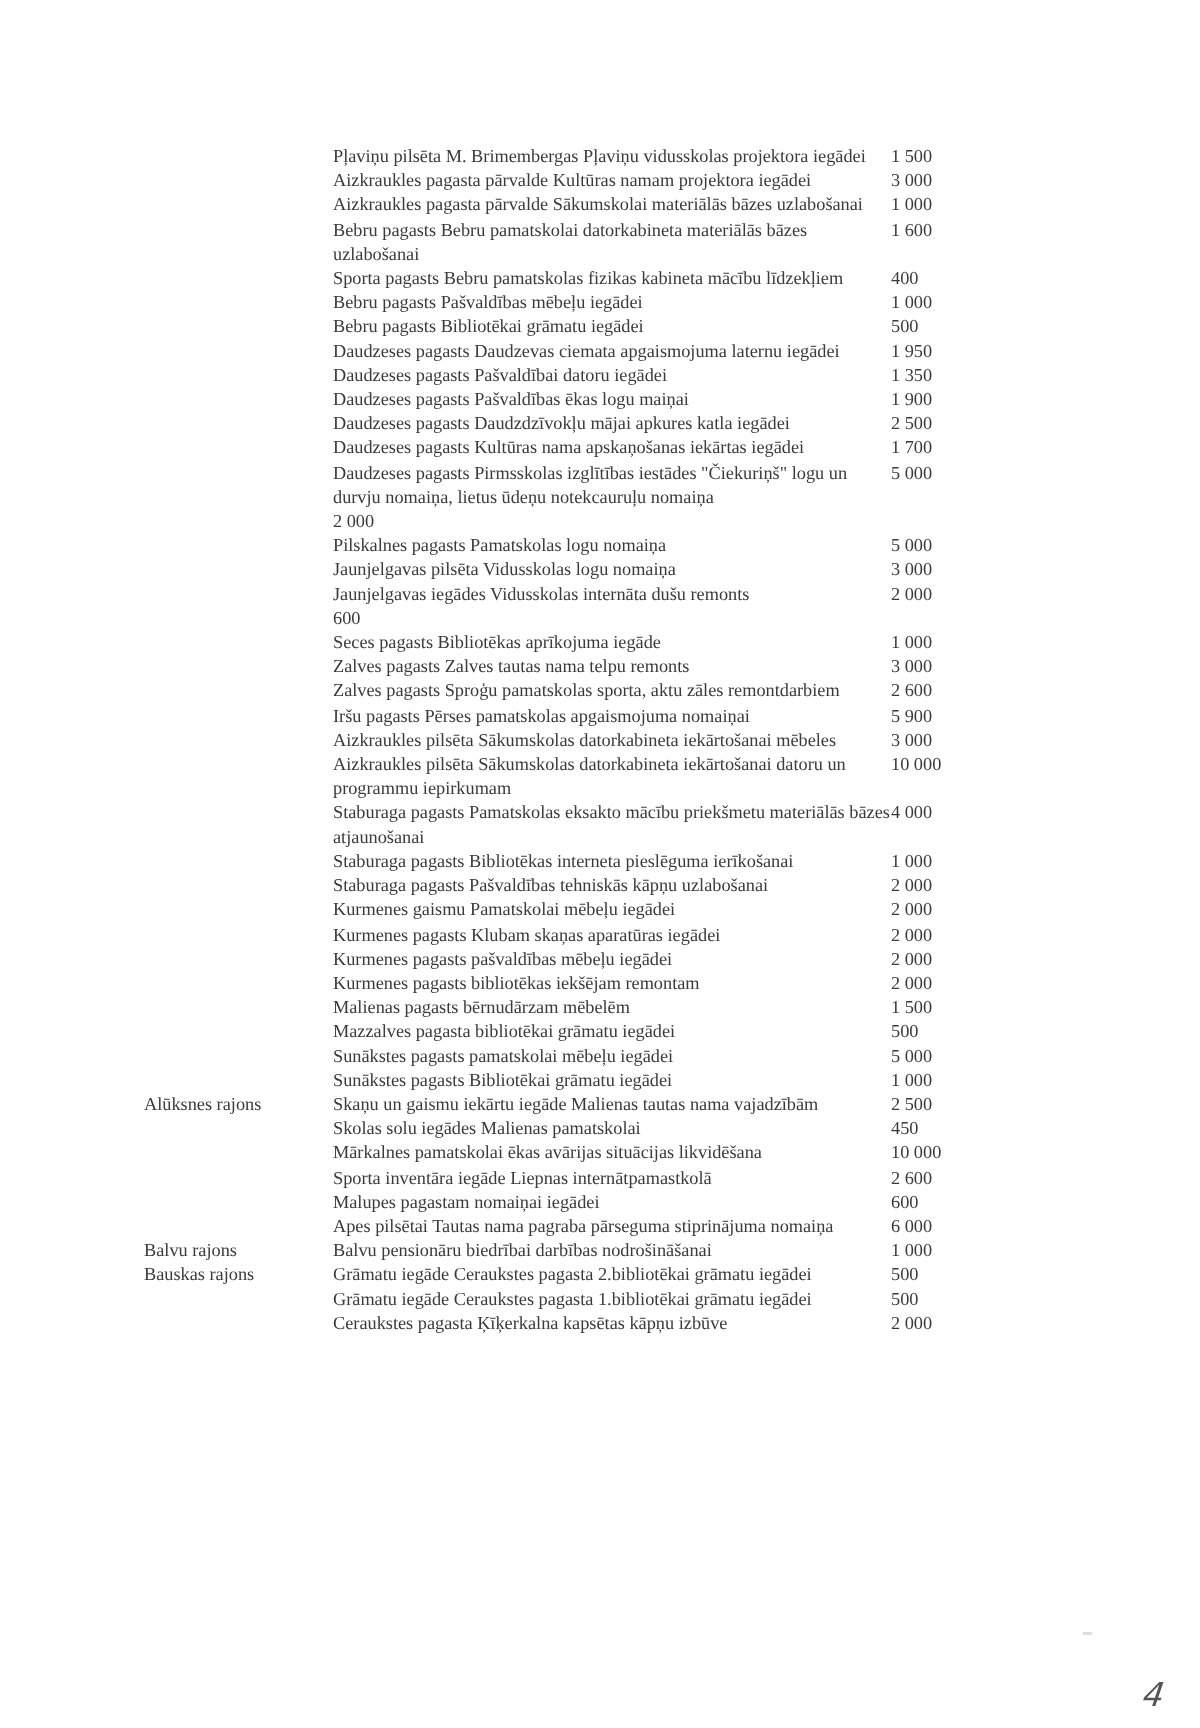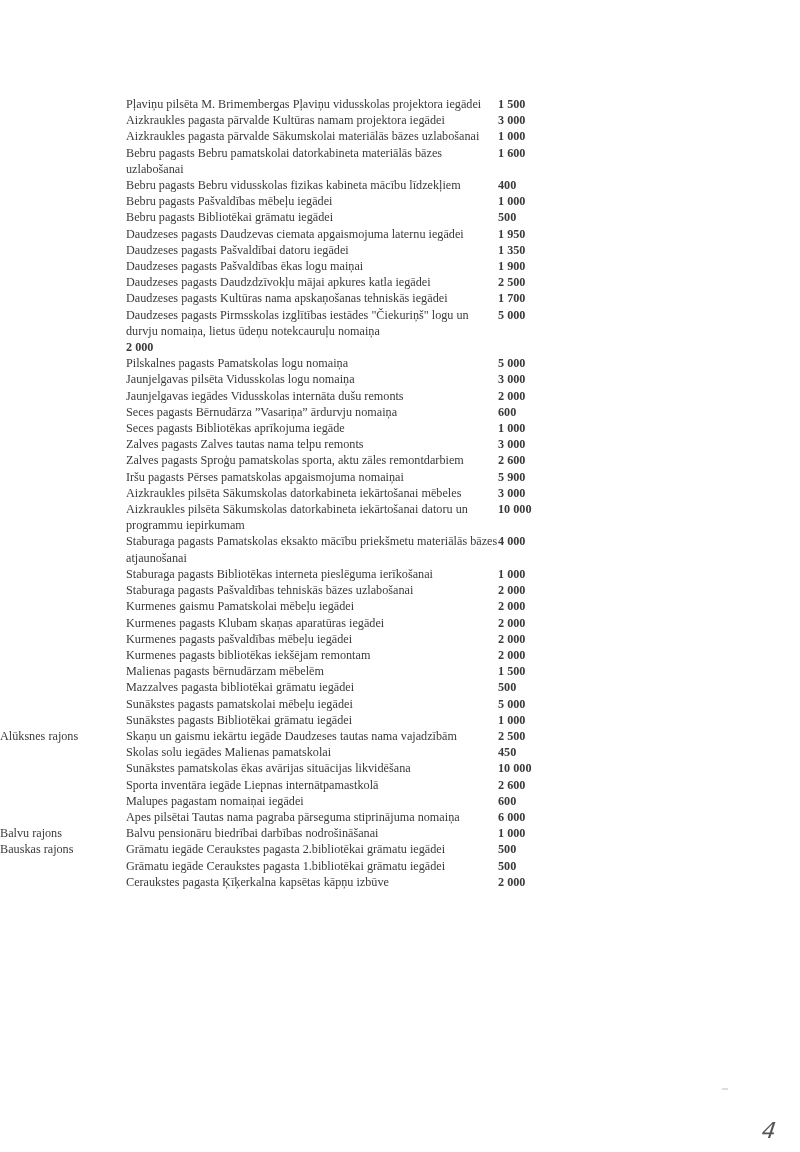--- a/index.html
+++ b/index.html
@@ -1,22 +1,22 @@
 <!DOCTYPE html>
 <html><head>
 <meta charset="utf-8">
 <style>
   html, body { margin: 0; padding: 0; background: #ffffff; }
   body { width: 800px; height: 1152px; position: relative; overflow: hidden;
          font-family: "Liberation Serif", "DejaVu Serif", serif; color: #3a3a3a; }
   .page { position: absolute; left: 0; top: 96px; width: 800px; }
   .row { display: flex; font-size: 12.2px; line-height: 16.2px; }
-  .region { width: 126px; box-sizing: content-box; flex: none; }
+  .region { width: 126px; padding-left: 96px; box-sizing: content-box; flex: none; }
   .desc { width: 372px; flex: none; }
-  .amount { width: 80px; padding-left: 0px; flex: none; font-weight: bold; }
+  .amount { width: 80px; padding-left: 0px; flex: none; }
   .pagenum { position: absolute; left: 762px; top: 1118px; font-family: "DejaVu Sans", sans-serif;
              font-size: 22px; color: #555; transform: skew(-8deg); font-style: italic; }
   .speck { position: absolute; left: 722px; top: 1088px; width: 6px; height: 2px; background: #ddd; }
 </style>
 </head>
 <body>
 
 <div class="page" id="table">
     <div class="row">
       <div class="region"></div>
@@ -33,21 +33,21 @@
       <div class="desc">Aizkraukles pagasta pārvalde Sākumskolai materiālās bāzes uzlabošanai</div>
       <div class="amount">1 000</div>
     </div>
     <div class="row">
       <div class="region"></div>
       <div class="desc">Bebru pagasts Bebru pamatskolai datorkabineta materiālās bāzes uzlabošanai</div>
       <div class="amount">1 600</div>
     </div>
     <div class="row">
       <div class="region"></div>
-      <div class="desc">Bebru pagasts Bebru vidusskolas fizikas kabineta mācību līdzekļiem</div>
+      <div class="desc">Sporta pagasts Bebru pamatskolas fizikas kabineta mācību līdzekļiem</div>
       <div class="amount">400</div>
     </div>
     <div class="row">
       <div class="region"></div>
       <div class="desc">Bebru pagasts Pašvaldības mēbeļu iegādei</div>
       <div class="amount">1 000</div>
     </div>
     <div class="row">
       <div class="region"></div>
       <div class="desc">Bebru pagasts Bibliotēkai grāmatu iegādei</div>
@@ -68,21 +68,21 @@
       <div class="desc">Daudzeses pagasts Pašvaldības ēkas logu maiņai</div>
       <div class="amount">1 900</div>
     </div>
     <div class="row">
       <div class="region"></div>
       <div class="desc">Daudzeses pagasts Daudzdzīvokļu mājai apkures katla iegādei</div>
       <div class="amount">2 500</div>
     </div>
     <div class="row">
       <div class="region"></div>
-      <div class="desc">Daudzeses pagasts Kultūras nama apskaņošanas tehniskās iegādei</div>
+      <div class="desc">Daudzeses pagasts Kultūras nama apskaņošanas iekārtas iegādei</div>
       <div class="amount">1 700</div>
     </div>
     <div class="row">
       <div class="region"></div>
       <div class="desc">Daudzeses pagasts Pirmsskolas izglītības iestādes "Čiekuriņš" logu un durvju nomaiņa, lietus ūdeņu notekcauruļu nomaiņa</div>
       <div class="amount">5 000</div>
     </div>
     <div class="row">
       <div class="region"></div>
       <div class="amount">2 000</div>
@@ -97,21 +97,20 @@
       <div class="desc">Jaunjelgavas pilsēta Vidusskolas logu nomaiņa</div>
       <div class="amount">3 000</div>
     </div>
     <div class="row">
       <div class="region"></div>
       <div class="desc">Jaunjelgavas iegādes Vidusskolas internāta dušu remonts</div>
       <div class="amount">2 000</div>
     </div>
     <div class="row">
       <div class="region"></div>
-      <div class="desc">Seces pagasts Bērnudārza ”Vasariņa” ārdurvju nomaiņa</div>
       <div class="amount">600</div>
     </div>
     <div class="row">
       <div class="region"></div>
       <div class="desc">Seces pagasts Bibliotēkas aprīkojuma iegāde</div>
       <div class="amount">1 000</div>
     </div>
     <div class="row">
       <div class="region"></div>
       <div class="desc">Zalves pagasts Zalves tautas nama telpu remonts</div>
@@ -142,21 +141,21 @@
       <div class="desc">Staburaga pagasts Pamatskolas eksakto mācību priekšmetu materiālās bāzes atjaunošanai</div>
       <div class="amount">4 000</div>
     </div>
     <div class="row">
       <div class="region"></div>
       <div class="desc">Staburaga pagasts Bibliotēkas interneta pieslēguma ierīkošanai</div>
       <div class="amount">1 000</div>
     </div>
     <div class="row">
       <div class="region"></div>
-      <div class="desc">Staburaga pagasts Pašvaldības tehniskās bāzes uzlabošanai</div>
+      <div class="desc">Staburaga pagasts Pašvaldības tehniskās kāpņu uzlabošanai</div>
       <div class="amount">2 000</div>
     </div>
     <div class="row">
       <div class="region"></div>
       <div class="desc">Kurmenes gaismu Pamatskolai mēbeļu iegādei</div>
       <div class="amount">2 000</div>
     </div>
     <div class="row">
       <div class="region"></div>
       <div class="desc">Kurmenes pagasts Klubam skaņas aparatūras iegādei</div>
@@ -187,31 +186,31 @@
       <div class="desc">Sunākstes pagasts pamatskolai mēbeļu iegādei</div>
       <div class="amount">5 000</div>
     </div>
     <div class="row">
       <div class="region"></div>
       <div class="desc">Sunākstes pagasts Bibliotēkai grāmatu iegādei</div>
       <div class="amount">1 000</div>
     </div>
     <div class="row">
       <div class="region">Alūksnes rajons</div>
-      <div class="desc">Skaņu un gaismu iekārtu iegāde Daudzeses tautas nama vajadzībām</div>
+      <div class="desc">Skaņu un gaismu iekārtu iegāde Malienas tautas nama vajadzībām</div>
       <div class="amount">2 500</div>
     </div>
     <div class="row">
       <div class="region"></div>
       <div class="desc">Skolas solu iegādes Malienas pamatskolai</div>
       <div class="amount">450</div>
     </div>
     <div class="row">
       <div class="region"></div>
-      <div class="desc">Sunākstes pamatskolas ēkas avārijas situācijas likvidēšana</div>
+      <div class="desc">Mārkalnes pamatskolai ēkas avārijas situācijas likvidēšana</div>
       <div class="amount">10 000</div>
     </div>
     <div class="row">
       <div class="region"></div>
       <div class="desc">Sporta inventāra iegāde Liepnas internātpamastkolā</div>
       <div class="amount">2 600</div>
     </div>
     <div class="row">
       <div class="region"></div>
       <div class="desc">Malupes pagastam nomaiņai iegādei</div>

